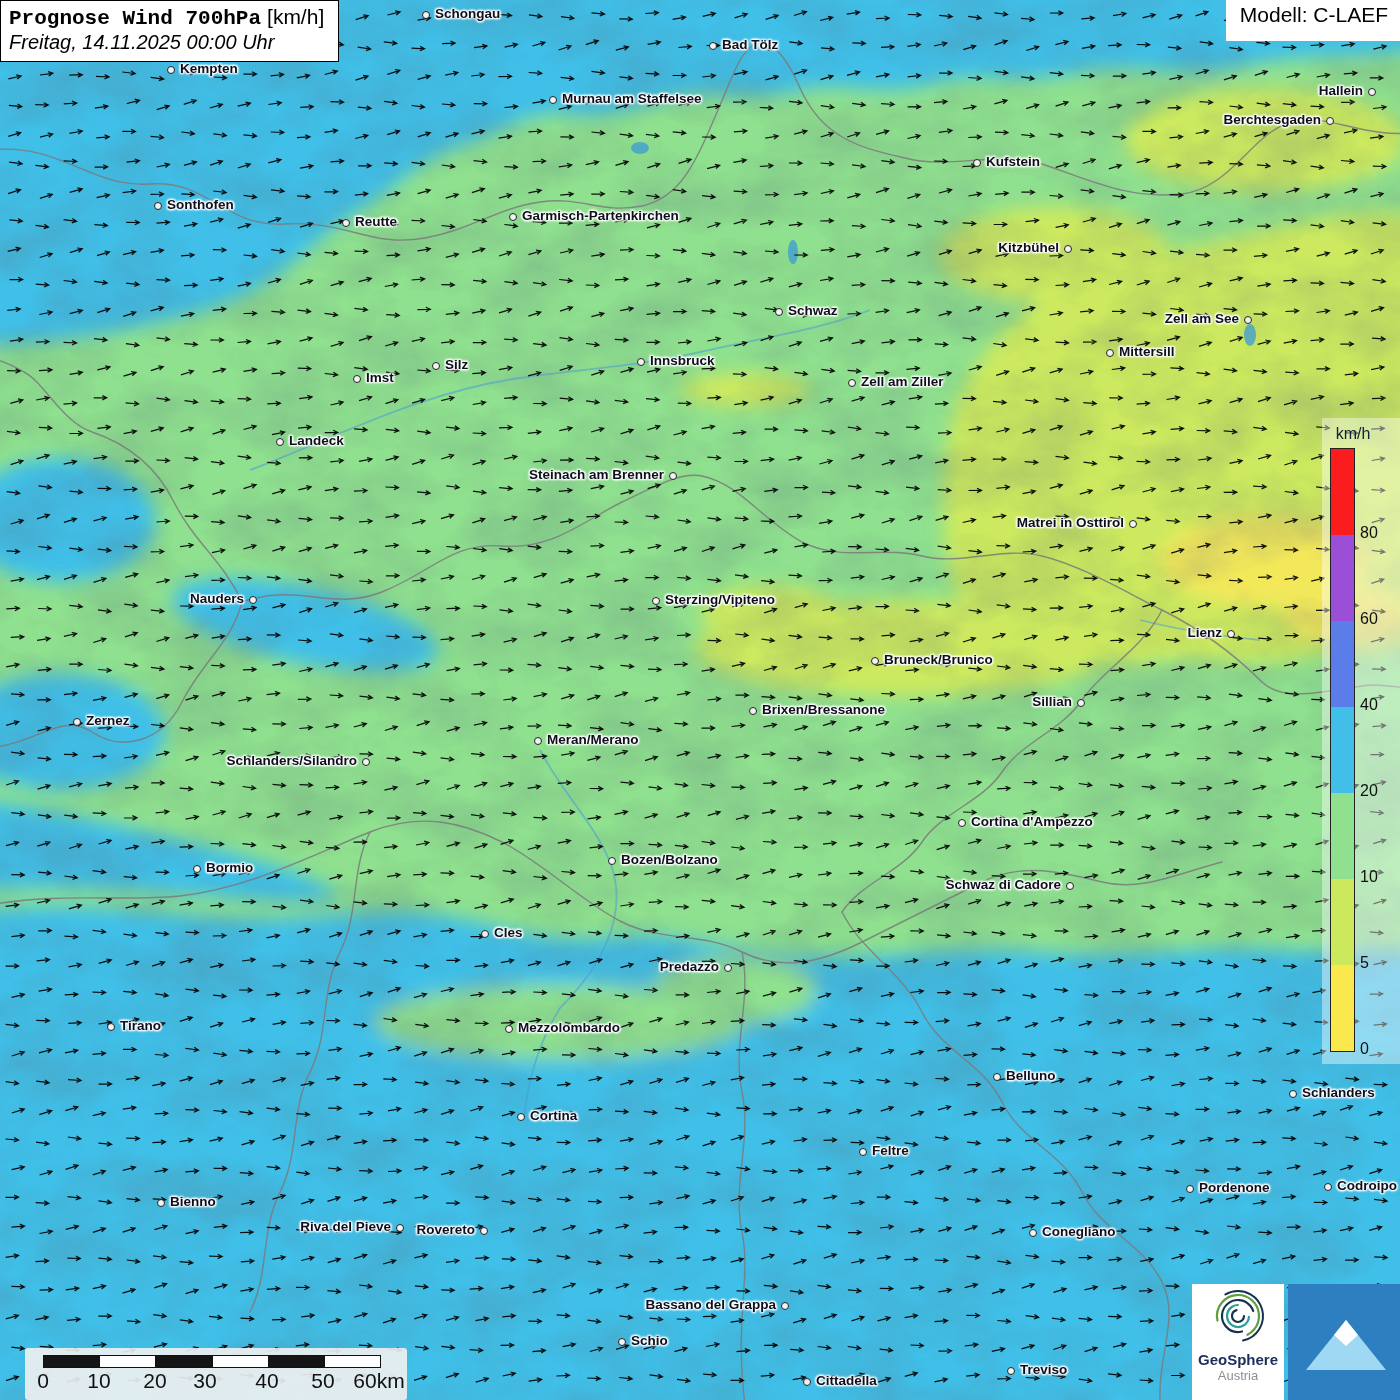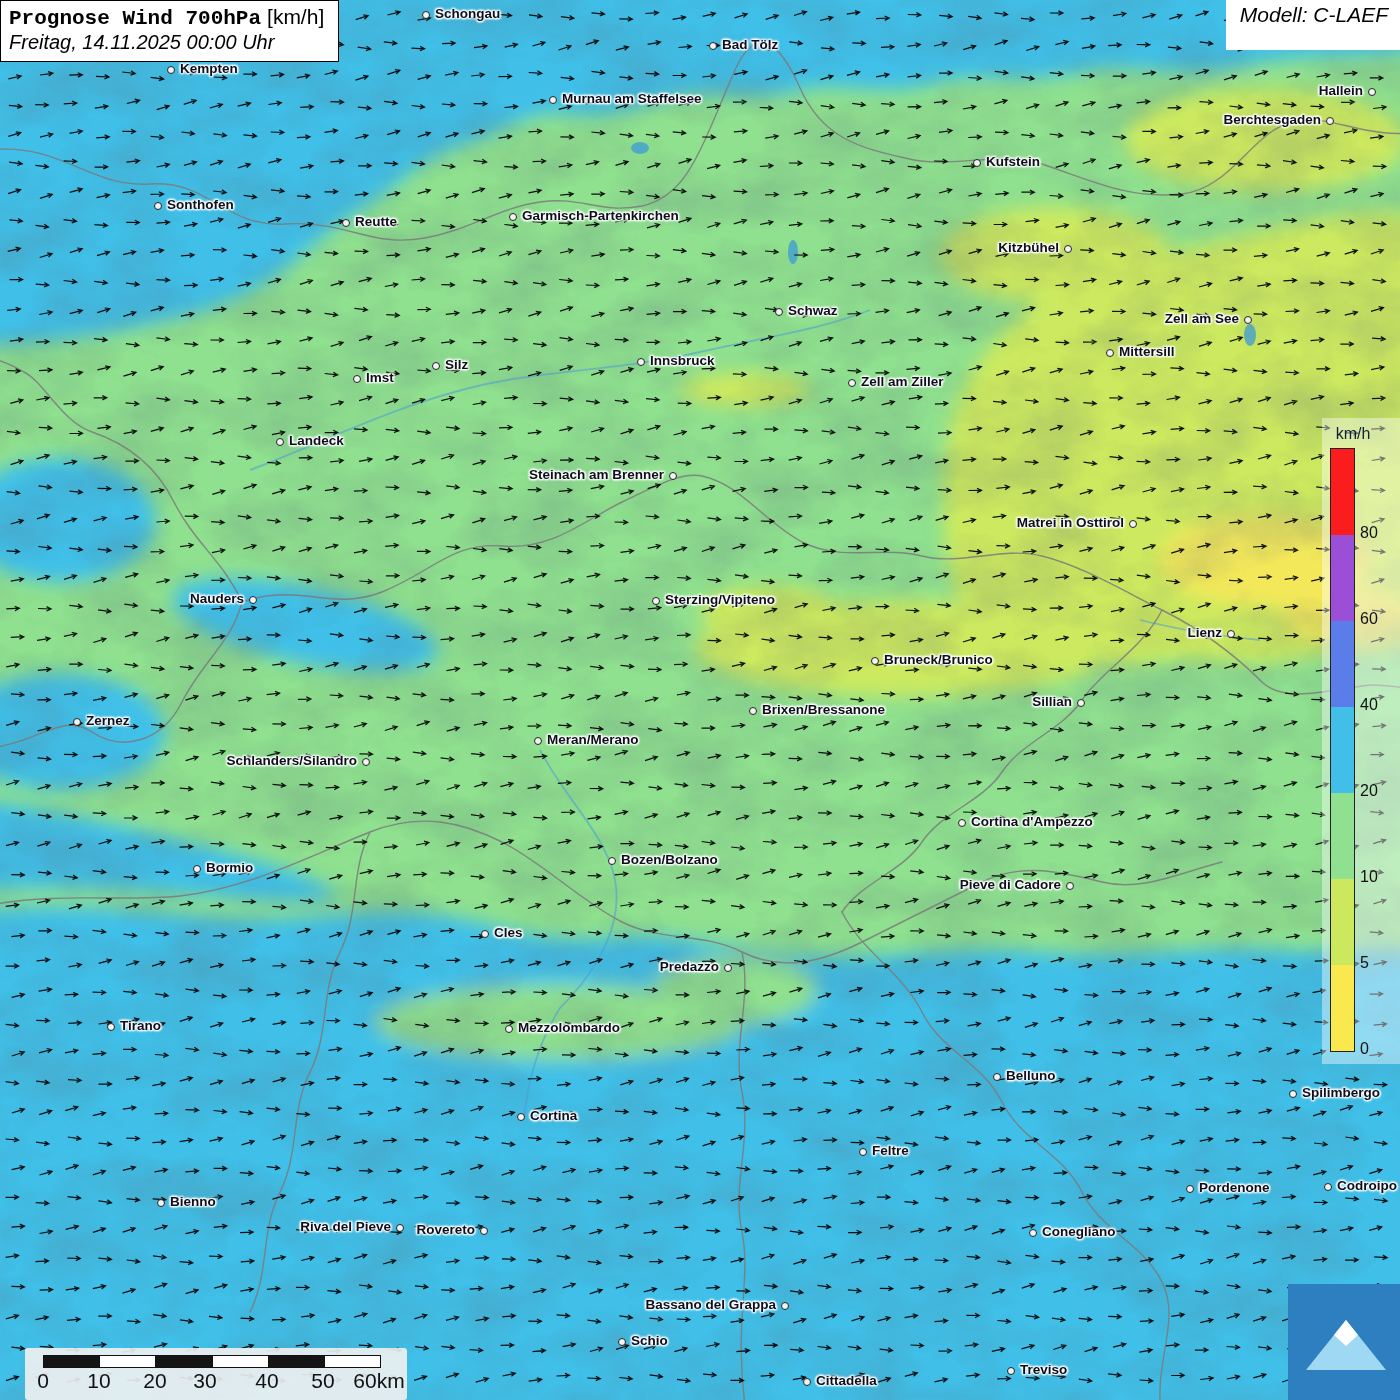--- a/index.html
+++ b/index.html
@@ -19,22 +19,22 @@
 
   
   .header{position:absolute;left:0;top:0;z-index:10;background:#fff;border:1.5px solid #000;
           padding:4px 14px 7px 8px;}
   .header .t1{font-size:21px;color:#000;}
   .header .t1 .bold{font-weight:bold;font-family:Liberation Mono, monospace;}
   .header .t1 .unit{margin-left:6px;}
   .header .t2{font-size:20px;font-style:italic;color:#000;margin-top:1px;}
 
   
-  .model{position:absolute;right:0;top:0;z-index:10;background:#fff;padding:3px 12px 23px 14px;
-         font-size:21px;font-style:italic;color:#000;}
+  .model{position:absolute;right:0;top:0;z-index:10;background:#fff;padding:3px 12px 14px 14px;
+         font-size:21px;color:#000;}
 
   
   .legend{position:absolute;left:1322px;top:418px;width:78px;height:646px;z-index:8;
           background:rgba(255,255,255,0.42);}
   .legend-title{position:absolute;top:7px;left:0;width:62px;text-align:center;font-size:16px;color:#12223a;}
   .legend-bar{position:absolute;left:8px;top:30px;width:23px;height:602px;border:1px solid #222;}
   .legend-bar .seg{width:100%;height:86px;}
   .legend-num{position:absolute;left:38px;font-size:16px;color:#111;}
 
   
@@ -259,21 +259,21 @@
       <div class="city" style="left: 197px; top: 869px;">
         <span class="dot"></span>
         <span class="lbl right">Bormio</span>
       </div>
       <div class="city" style="left: 612px; top: 861px;">
         <span class="dot"></span>
         <span class="lbl right">Bozen/Bolzano</span>
       </div>
       <div class="city" style="left: 1070px; top: 886px;">
         <span class="dot"></span>
-        <span class="lbl left">Pieve di Cadore</span>
+        <span class="lbl left">Schwaz di Cadore</span>
       </div>
       <div class="city" style="left: 485px; top: 934px;">
         <span class="dot"></span>
         <span class="lbl right">Cles</span>
       </div>
       <div class="city" style="left: 728px; top: 968px;">
         <span class="dot"></span>
         <span class="lbl left">Predazzo</span>
       </div>
       <div class="city" style="left: 111px; top: 1027px;">
@@ -283,21 +283,21 @@
       <div class="city" style="left: 509px; top: 1029px;">
         <span class="dot"></span>
         <span class="lbl right">Mezzolombardo</span>
       </div>
       <div class="city" style="left: 997px; top: 1077px;">
         <span class="dot"></span>
         <span class="lbl right">Belluno</span>
       </div>
       <div class="city" style="left: 1293px; top: 1094px;">
         <span class="dot"></span>
-        <span class="lbl right">Spilimbergo</span>
+        <span class="lbl right">Schlanders</span>
       </div>
       <div class="city" style="left: 521px; top: 1117px;">
         <span class="dot"></span>
         <span class="lbl right">Cortina</span>
       </div>
       <div class="city" style="left: 863px; top: 1152px;">
         <span class="dot"></span>
         <span class="lbl right">Feltre</span>
       </div>
       <div class="city" style="left: 161px; top: 1203px;">
@@ -384,20 +384,33 @@
         <span class="tick" style="left: 18px;">0</span>
         <span class="tick" style="left: 74px;">10</span>
         <span class="tick" style="left: 130px;">20</span>
         <span class="tick" style="left: 180px;">30</span>
         <span class="tick" style="left: 242px;">40</span>
         <span class="tick" style="left: 298px;">50</span>
         <span class="tick" style="left: 354px;">60km</span>
       </div>
   </div>
 
+  <div class="geo-logo">
+    <svg width="58" height="58" viewBox="0 0 58 58">
+      <g fill="none" stroke-linecap="round">
+        <circle cx="29" cy="27" r="6" stroke="#17324f" stroke-width="2.2" stroke-dasharray="26 12"></circle>
+        <circle cx="29" cy="27" r="11" stroke="#2aa198" stroke-width="2.2" stroke-dasharray="40 18" transform="rotate(60 29 27)"></circle>
+        <circle cx="29" cy="27" r="16" stroke="#17324f" stroke-width="2.2" stroke-dasharray="56 26" transform="rotate(140 29 27)"></circle>
+        <circle cx="29" cy="27" r="21" stroke="#5f9e3e" stroke-width="2.2" stroke-dasharray="74 38" transform="rotate(220 29 27)"></circle>
+        <circle cx="29" cy="27" r="25" stroke="#17324f" stroke-width="2" stroke-dasharray="60 70" transform="rotate(300 29 27)"></circle>
+      </g>
+    </svg>
+    <div class="geo-name">GeoSphere</div>
+    <div class="geo-country">Austria</div>
+  </div>
 
   <div class="blue-logo">
     <svg width="112" height="116" viewBox="0 0 112 116">
       <polygon points="18,86 58,36 98,86" fill="#9fd8f2"></polygon>
       <polygon points="46,51 58,36 70,51 58,62" fill="#ffffff"></polygon>
     </svg>
   </div>
 
 </div>
 

